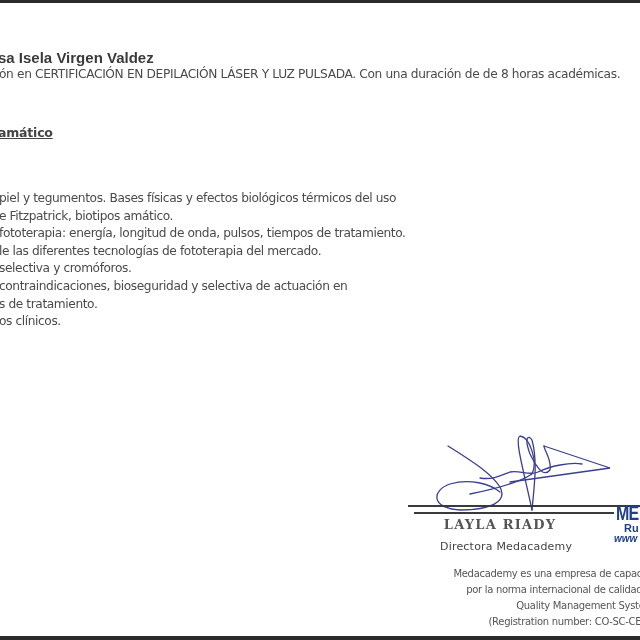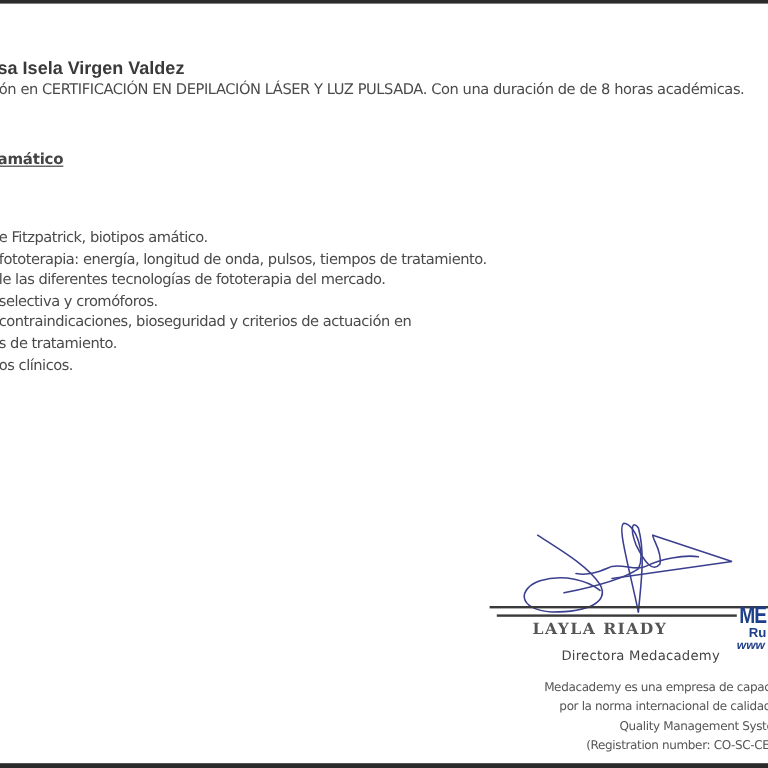--- a/index.html
+++ b/index.html
@@ -34,21 +34,21 @@
     .syllabus li { white-space: nowrap; }
     .signature { position: absolute; left: 420px; top: 432px; width: 200px; height: 80px; }
     .sig-line-1 { position: absolute; left: 408px; top: 505px; width: 232px; height: 2px; background: #3a3a3a; }
     .sig-line-2 { position: absolute; left: 414px; top: 512px; width: 200px; height: 2px; background: #3a3a3a; }
     .signer-name {
       position: absolute; left: 420px; top: 517px; width: 160px; text-align: center;
       font-family: "DejaVu Serif", serif; font-weight: bold; font-size: 13px;
       color: #555; letter-spacing: 1.2px;
     }
     .signer-role {
-      position: absolute; left: 440px; top: 540px; width: 160px; text-align: right;
+      position: absolute; left: 440px; top: 540px; width: 160px; text-align: left;
       font-family: "DejaVu Sans", sans-serif; font-size: 11px; color: #444; letter-spacing: 0.2px;
     }
     .logo-text {
       position: absolute; left: 616px; top: 503px; font-family: "Liberation Sans", sans-serif;
       font-weight: bold; color: #1f3f8a; line-height: 1;
     }
     .logo-main { font-size: 20px; letter-spacing: -1px; transform: scaleX(0.8); transform-origin: left; }
     .logo-sub { font-size: 11px; margin-left: 8px; }
     .logo-url { font-size: 10px; margin-left: -2px; font-style: italic; }
     .footer-note {
@@ -61,25 +61,26 @@
 <body>
 
 <div class="top-bar"></div>
 
 <div class="name">sa Isela Virgen Valdez</div>
 <div class="desc">ón en CERTIFICACIÓN EN DEPILACIÓN LÁSER Y LUZ PULSADA. Con una duración de de 8  horas académicas.</div>
 
 <div class="section-title">amático</div>
 
 <ul class="syllabus">
+  <li>piel y tegumentos. Bases físicas y efectos biológicos térmicos del uso</li>
   <li>e Fitzpatrick, biotipos amático.</li>
   <li>fototerapia: energía, longitud de onda, pulsos, tiempos de tratamiento.</li>
   <li>le las diferentes tecnologías de fototerapia del mercado.</li>
   <li>selectiva y cromóforos.</li>
-  <li>contraindicaciones, bioseguridad y criterios de actuación en</li>
+  <li>contraindicaciones, bioseguridad y selectiva de actuación en</li>
   <li>s de tratamiento.</li>
   <li>os clínicos.</li>
 </ul>
 
 <svg class="signature" viewBox="0 0 200 80">
   <g fill="none" stroke="#3b3f8f" stroke-width="1.3" stroke-linecap="round">
     <path d="M28 14 C 50 28, 70 40, 80 55 C 88 70, 70 78, 40 78 C 10 76, 12 58, 30 52 C 50 46, 70 52, 80 60"></path>
     <path d="M50 62 C 80 56, 100 50, 112 42 C 118 30, 110 5, 100 4 C 94 6, 104 40, 112 78"></path>
     <path d="M112 78 C 114 55, 118 30, 112 8 C 108 2, 104 6, 110 22 C 118 38, 124 45, 130 38 C 132 28, 124 18, 124 14"></path>
     <path d="M124 14 L 190 36 L 90 50"></path>

